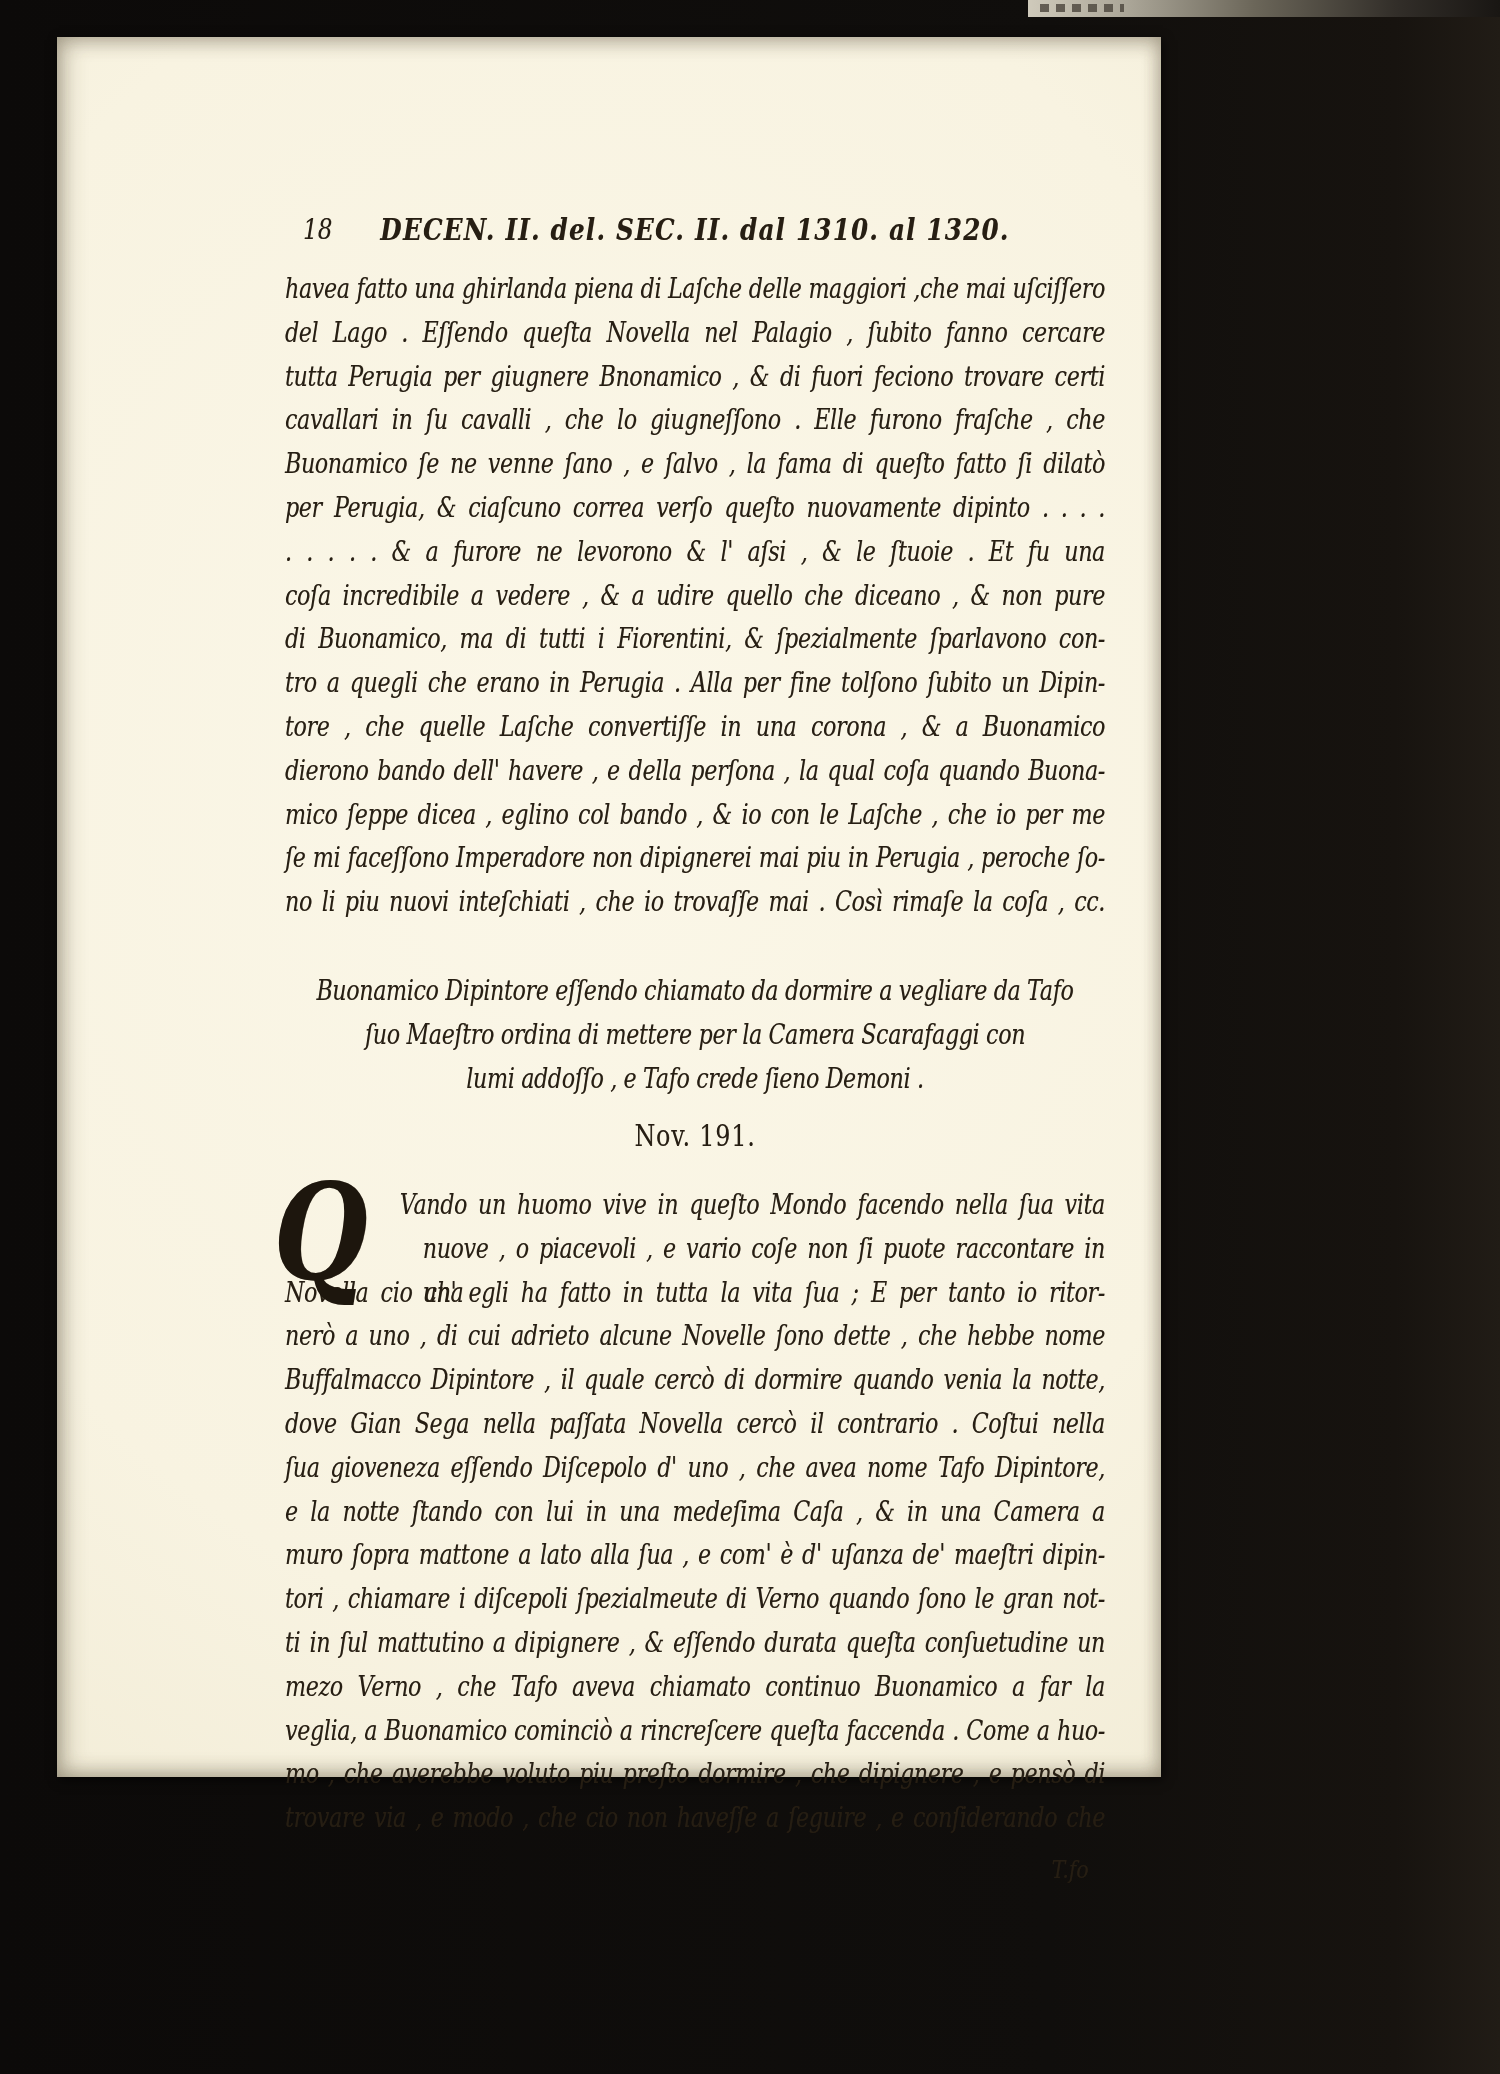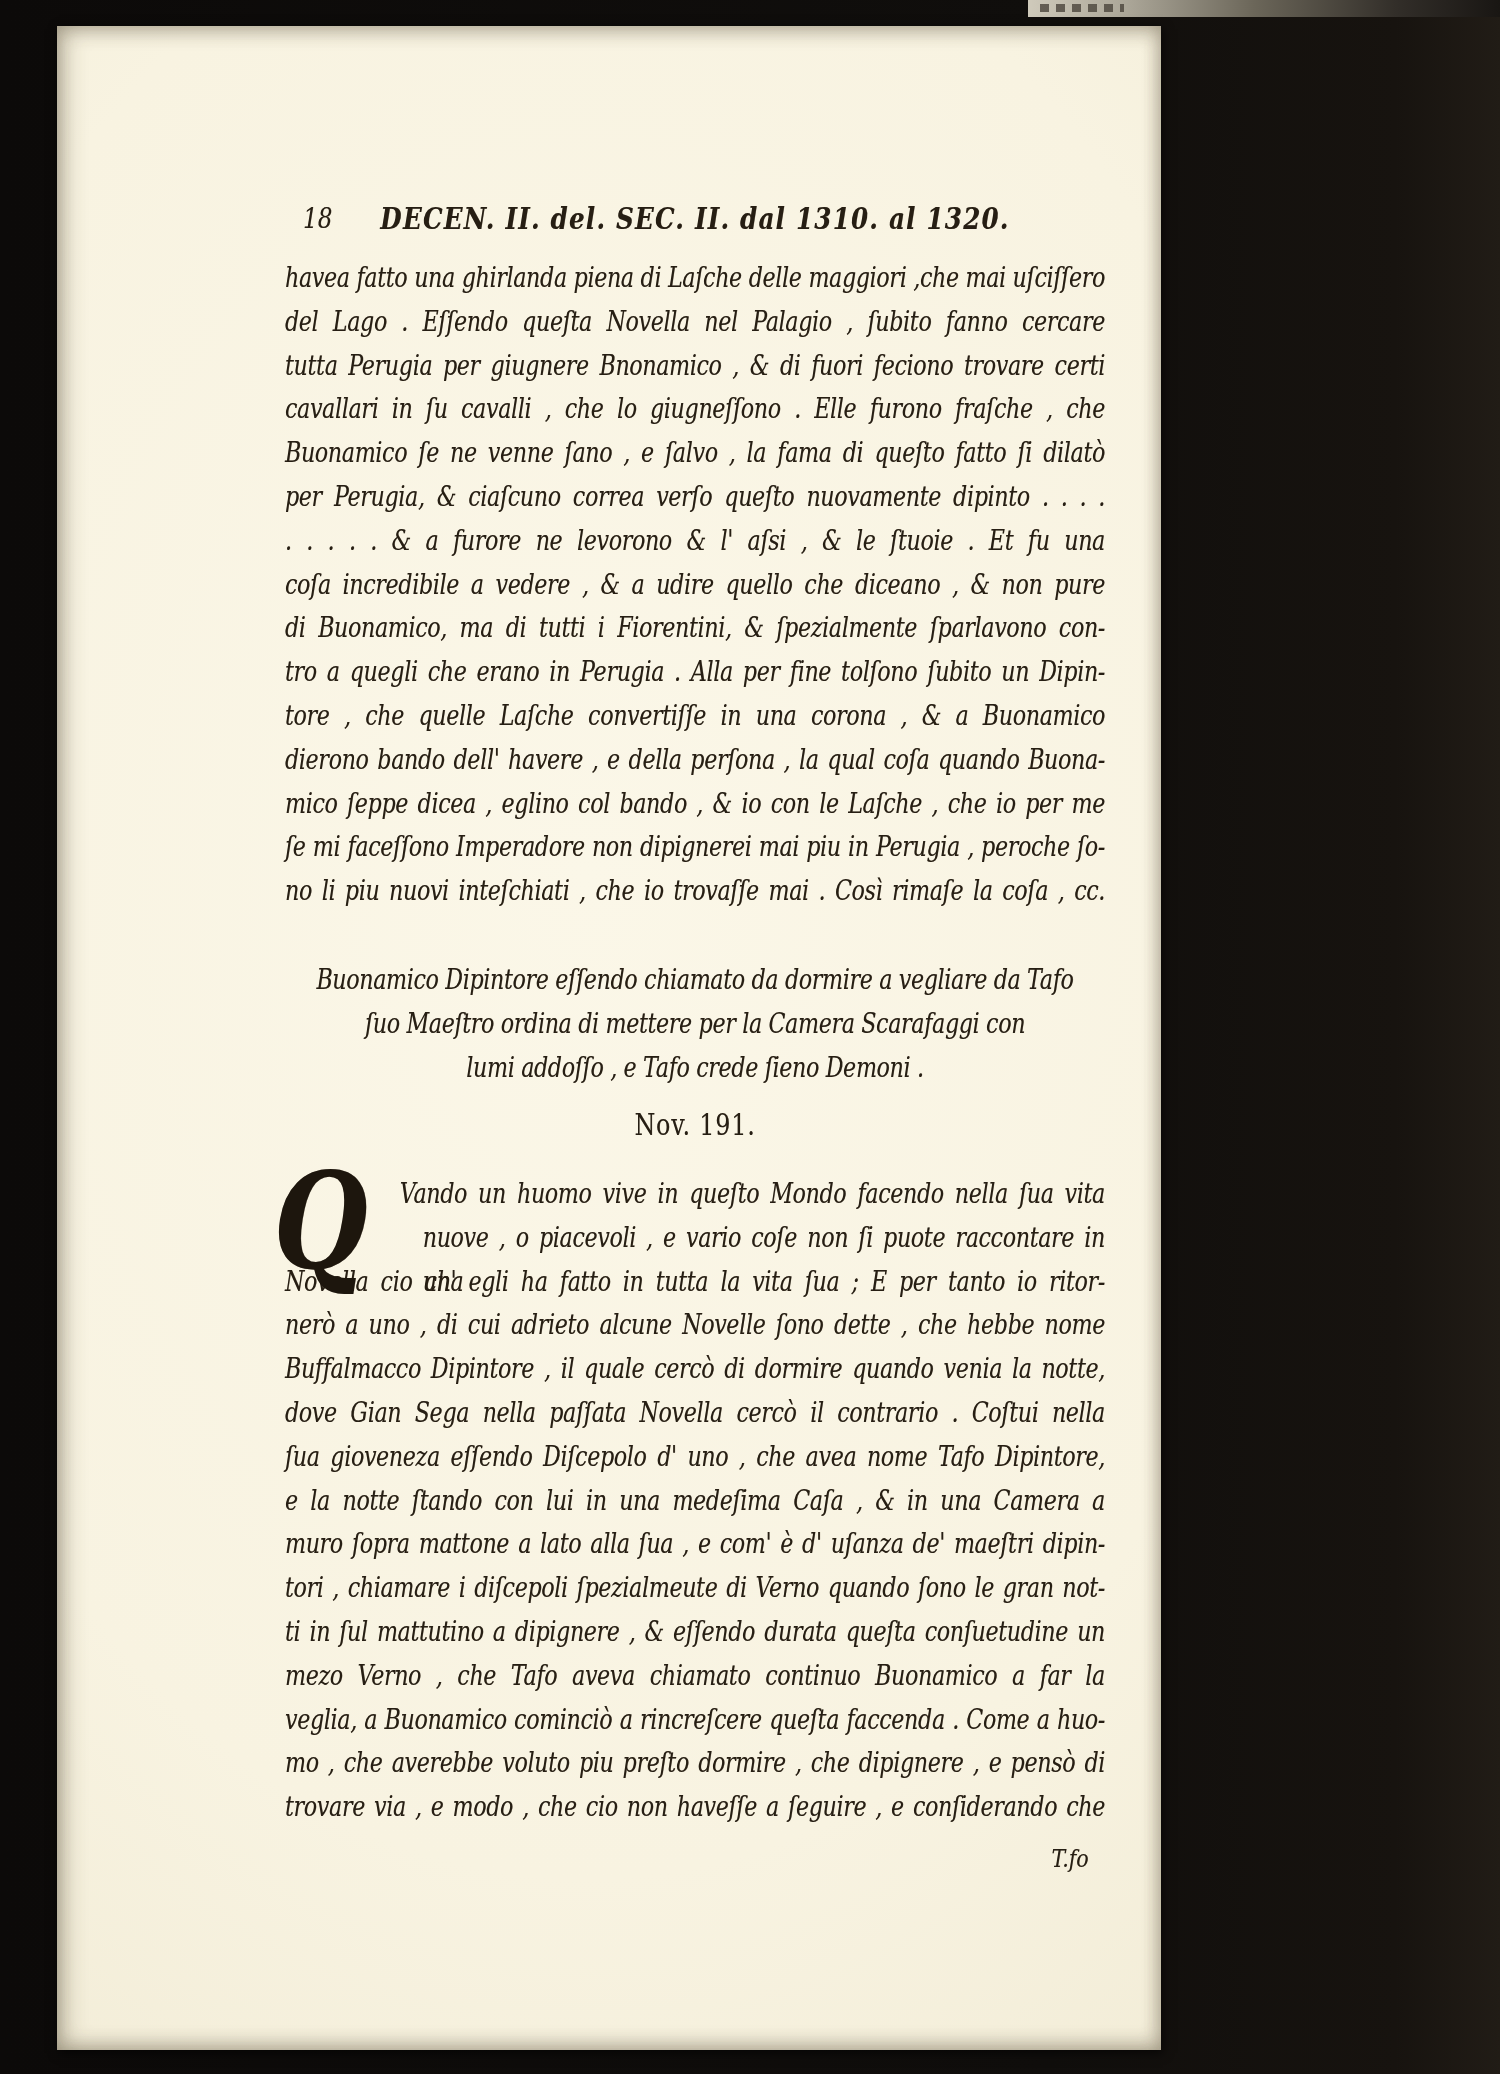--- a/index.html
+++ b/index.html
@@ -13,21 +13,21 @@
     position:absolute;left:1028px;top:0;width:472px;height:17px;
     background:linear-gradient(to right,#cfcabb 0%,#a9a496 22%,#6b6659 48%,#322e29 78%,#191613 100%);
   }
   .artifact .smudge{
     position:absolute;left:12px;top:4px;width:84px;height:8px;
     background:repeating-linear-gradient(90deg,#4a443b 0 9px,transparent 9px 16px);
     opacity:.8;
   }
   
   .page{
-    position:absolute;left:57px;top:26px;width:1104px;height:2024px;
+    position:absolute;left:57px;top:37px;width:1104px;height:1740px;
     background:
       radial-gradient(ellipse 120% 90% at 48% 42%, #fbf7e8 0%, #f8f3e1 55%, #f1ebd5 85%, #e9e2ca 100%);
     box-shadow:
       inset 10px 0 22px rgba(70,58,36,.22),
       inset -6px 0 16px rgba(70,58,36,.14),
       inset 0 8px 18px rgba(70,58,36,.16),
       inset 0 -8px 18px rgba(70,58,36,.16),
       2px 3px 10px rgba(0,0,0,.6);
   }
   

